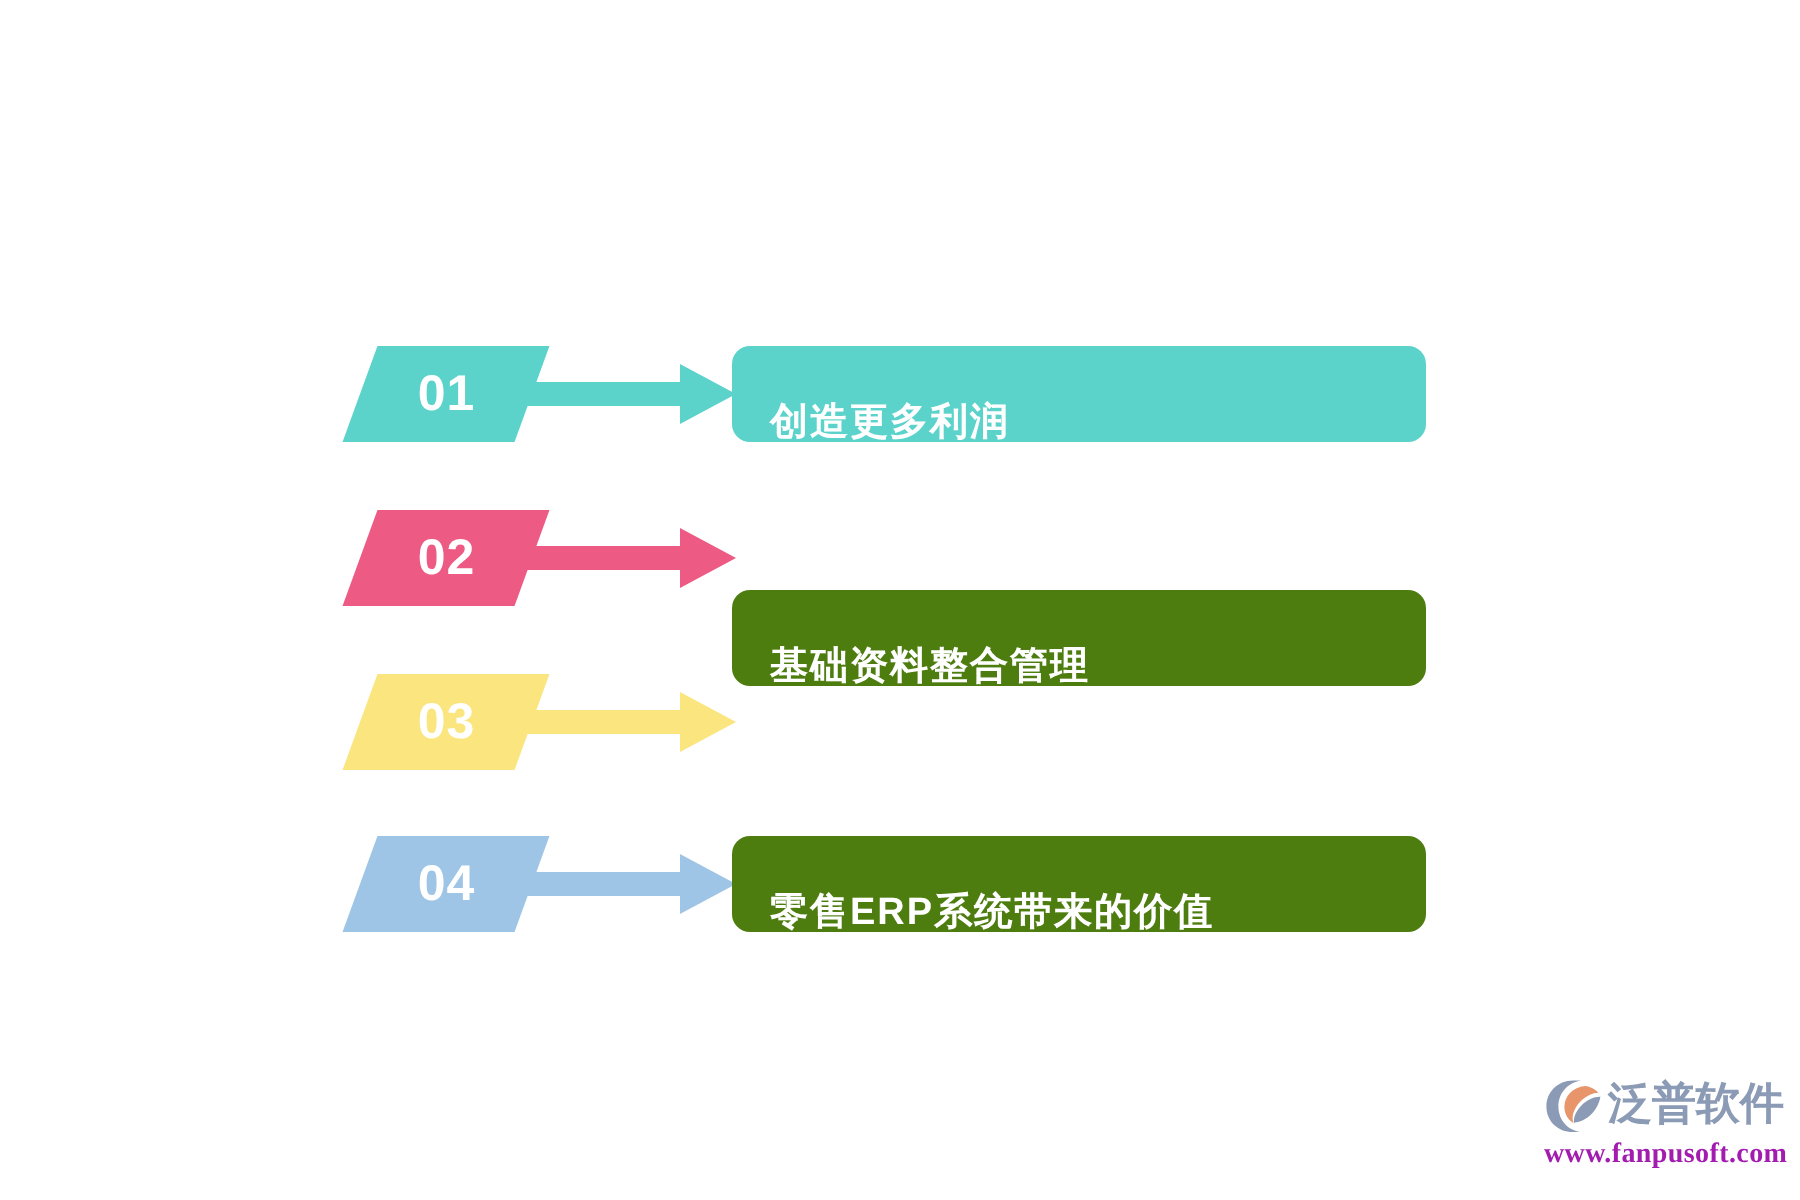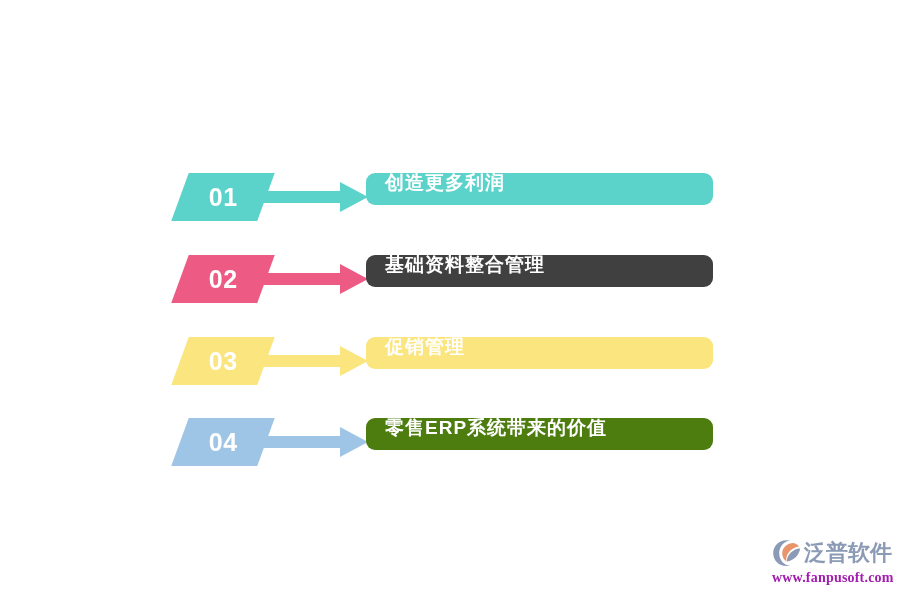--- a/index.html
+++ b/index.html
@@ -56,24 +56,24 @@
     width: 106px;
     height: 30px;
   }
   .arrow svg { display: block; width: 106px; height: 30px; }
 
   .bar {
     position: absolute;
     left: 366px;
     top: 0;
     width: 347px;
-    height: 32px;
+    height: 48px;
     border-radius: 9px;
     display: flex;
-    align-items: flex-start;
+    align-items: flex-end;
   }
   .bar-label {
     color: #ffffff;
     font-size: 19px;
     font-weight: bold;
     margin-left: 19px;
     letter-spacing: 1px;
     line-height: 1;
     white-space: nowrap;
   }
@@ -140,35 +140,32 @@
       </div>
       <div class="row" style="top: 255px;">
         <div class="badge" style="background: rgb(237, 90, 132);">
           <span class="badge-label">02</span>
         </div>
         <div class="arrow">
           <svg viewBox="0 0 106 30" xmlns="http://www.w3.org/2000/svg">
             <path d="M0 9 L78 9 L78 0 L106 15 L78 30 L78 21 L0 21 Z" fill="#ed5a84"></path>
           </svg>
         </div>
-        <div class="bar" style="background: #404040;">
+        <div class="bar" style="background: #4d7c0f; margin-top: 40px;">
           <span class="bar-label">基础资料整合管理</span>
         </div>
       </div>
       <div class="row" style="top: 337px;">
         <div class="badge" style="background: rgb(251, 229, 126);">
           <span class="badge-label">03</span>
         </div>
         <div class="arrow">
           <svg viewBox="0 0 106 30" xmlns="http://www.w3.org/2000/svg">
             <path d="M0 9 L78 9 L78 0 L106 15 L78 30 L78 21 L0 21 Z" fill="#fbe57e"></path>
           </svg>
-        </div>
-        <div class="bar" style="background: rgb(251, 229, 126);">
-          <span class="bar-label">促销管理</span>
         </div>
       </div>
       <div class="row" style="top: 418px;">
         <div class="badge" style="background: rgb(158, 197, 230);">
           <span class="badge-label">04</span>
         </div>
         <div class="arrow">
           <svg viewBox="0 0 106 30" xmlns="http://www.w3.org/2000/svg">
             <path d="M0 9 L78 9 L78 0 L106 15 L78 30 L78 21 L0 21 Z" fill="#9ec5e6"></path>
           </svg>

